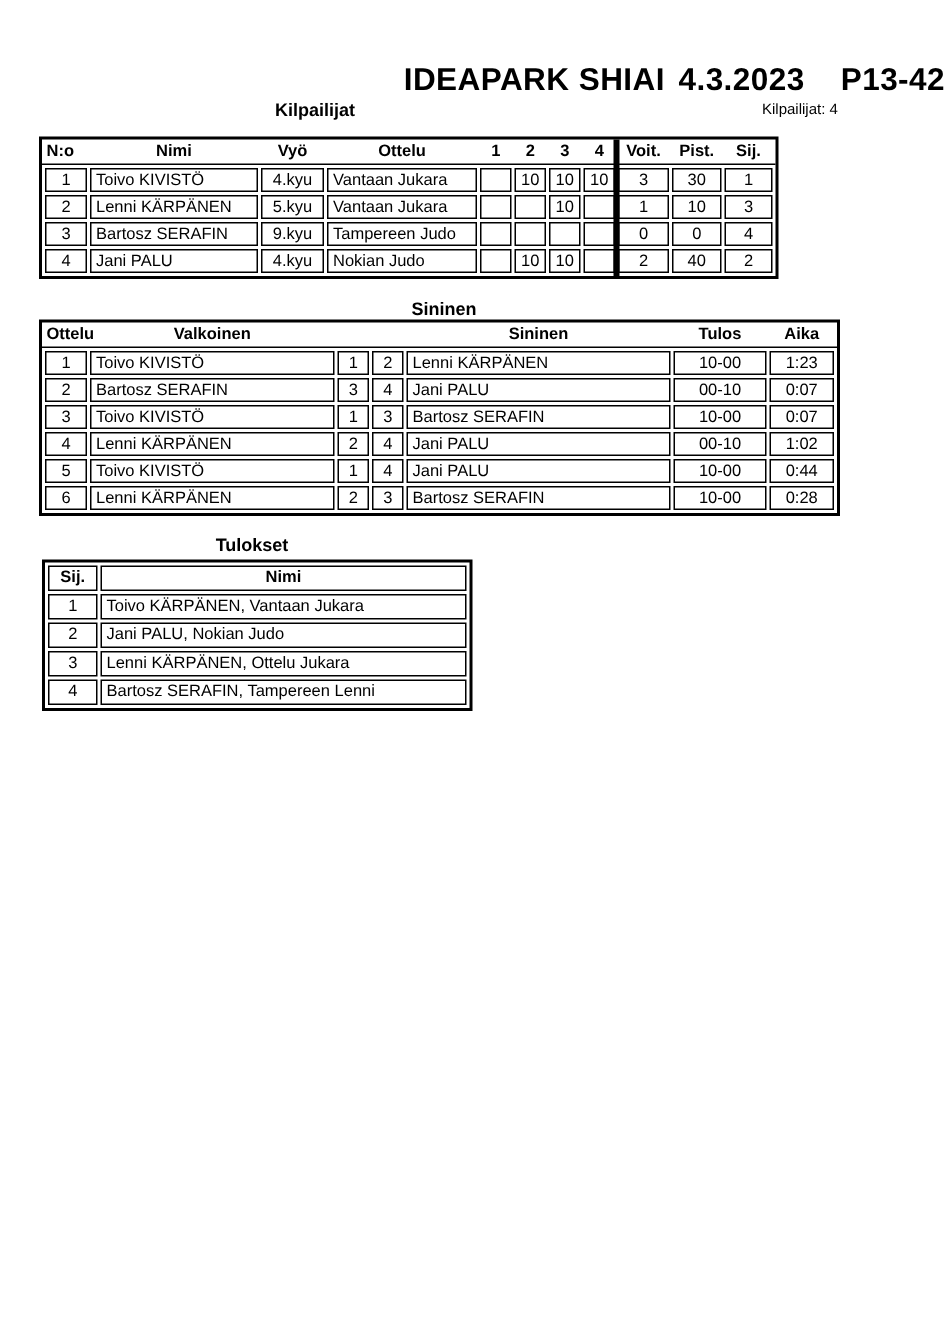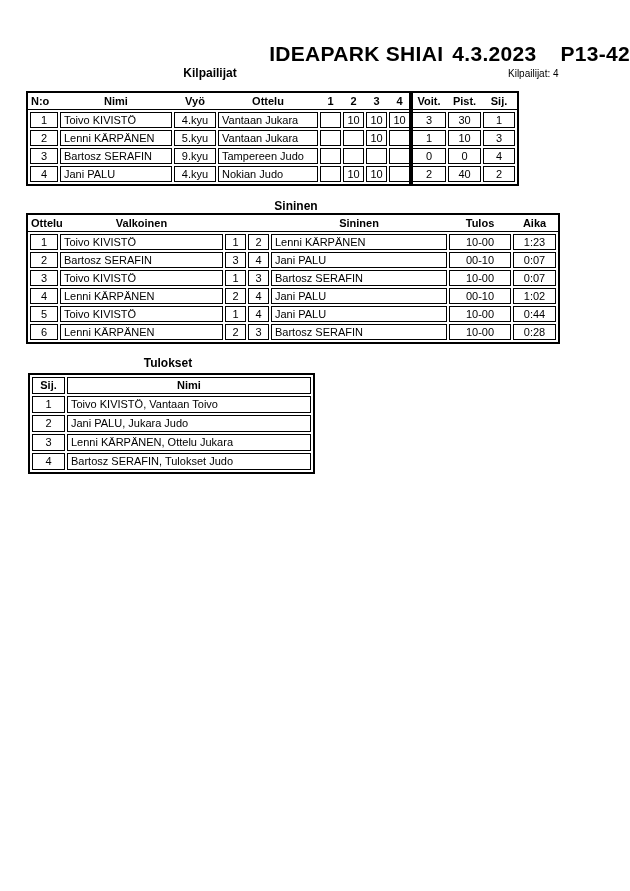--- a/index.html
+++ b/index.html
@@ -268,31 +268,31 @@
         <col style="width:33px">
           <col style="width:244px">
       </colgroup>
       <tbody>
         <tr>
           <th>Sij.</th>
           <th>Nimi</th>
         </tr>
       <tr>
             <td>1</td>
-            <td class="al">Toivo KIVISTÖ, Vantaan Toivo</td>
-          </tr>
-          <tr>
-            <td>2</td>
-            <td class="al">Jani PALU, Jukara Judo</td>
+            <td class="al">Toivo KÄRPÄNEN, Vantaan Jukara</td>
+          </tr>
+          <tr>
+            <td>2</td>
+            <td class="al">Jani PALU, Nokian Judo</td>
           </tr>
           <tr>
             <td>3</td>
             <td class="al">Lenni KÄRPÄNEN, Ottelu Jukara</td>
           </tr>
           <tr>
             <td>4</td>
-            <td class="al">Bartosz SERAFIN, Tulokset Judo</td>
+            <td class="al">Bartosz SERAFIN, Tampereen Lenni</td>
           </tr>
         </tbody>
     </table>
   </div>
 
 </div>
 
 </body></html>

